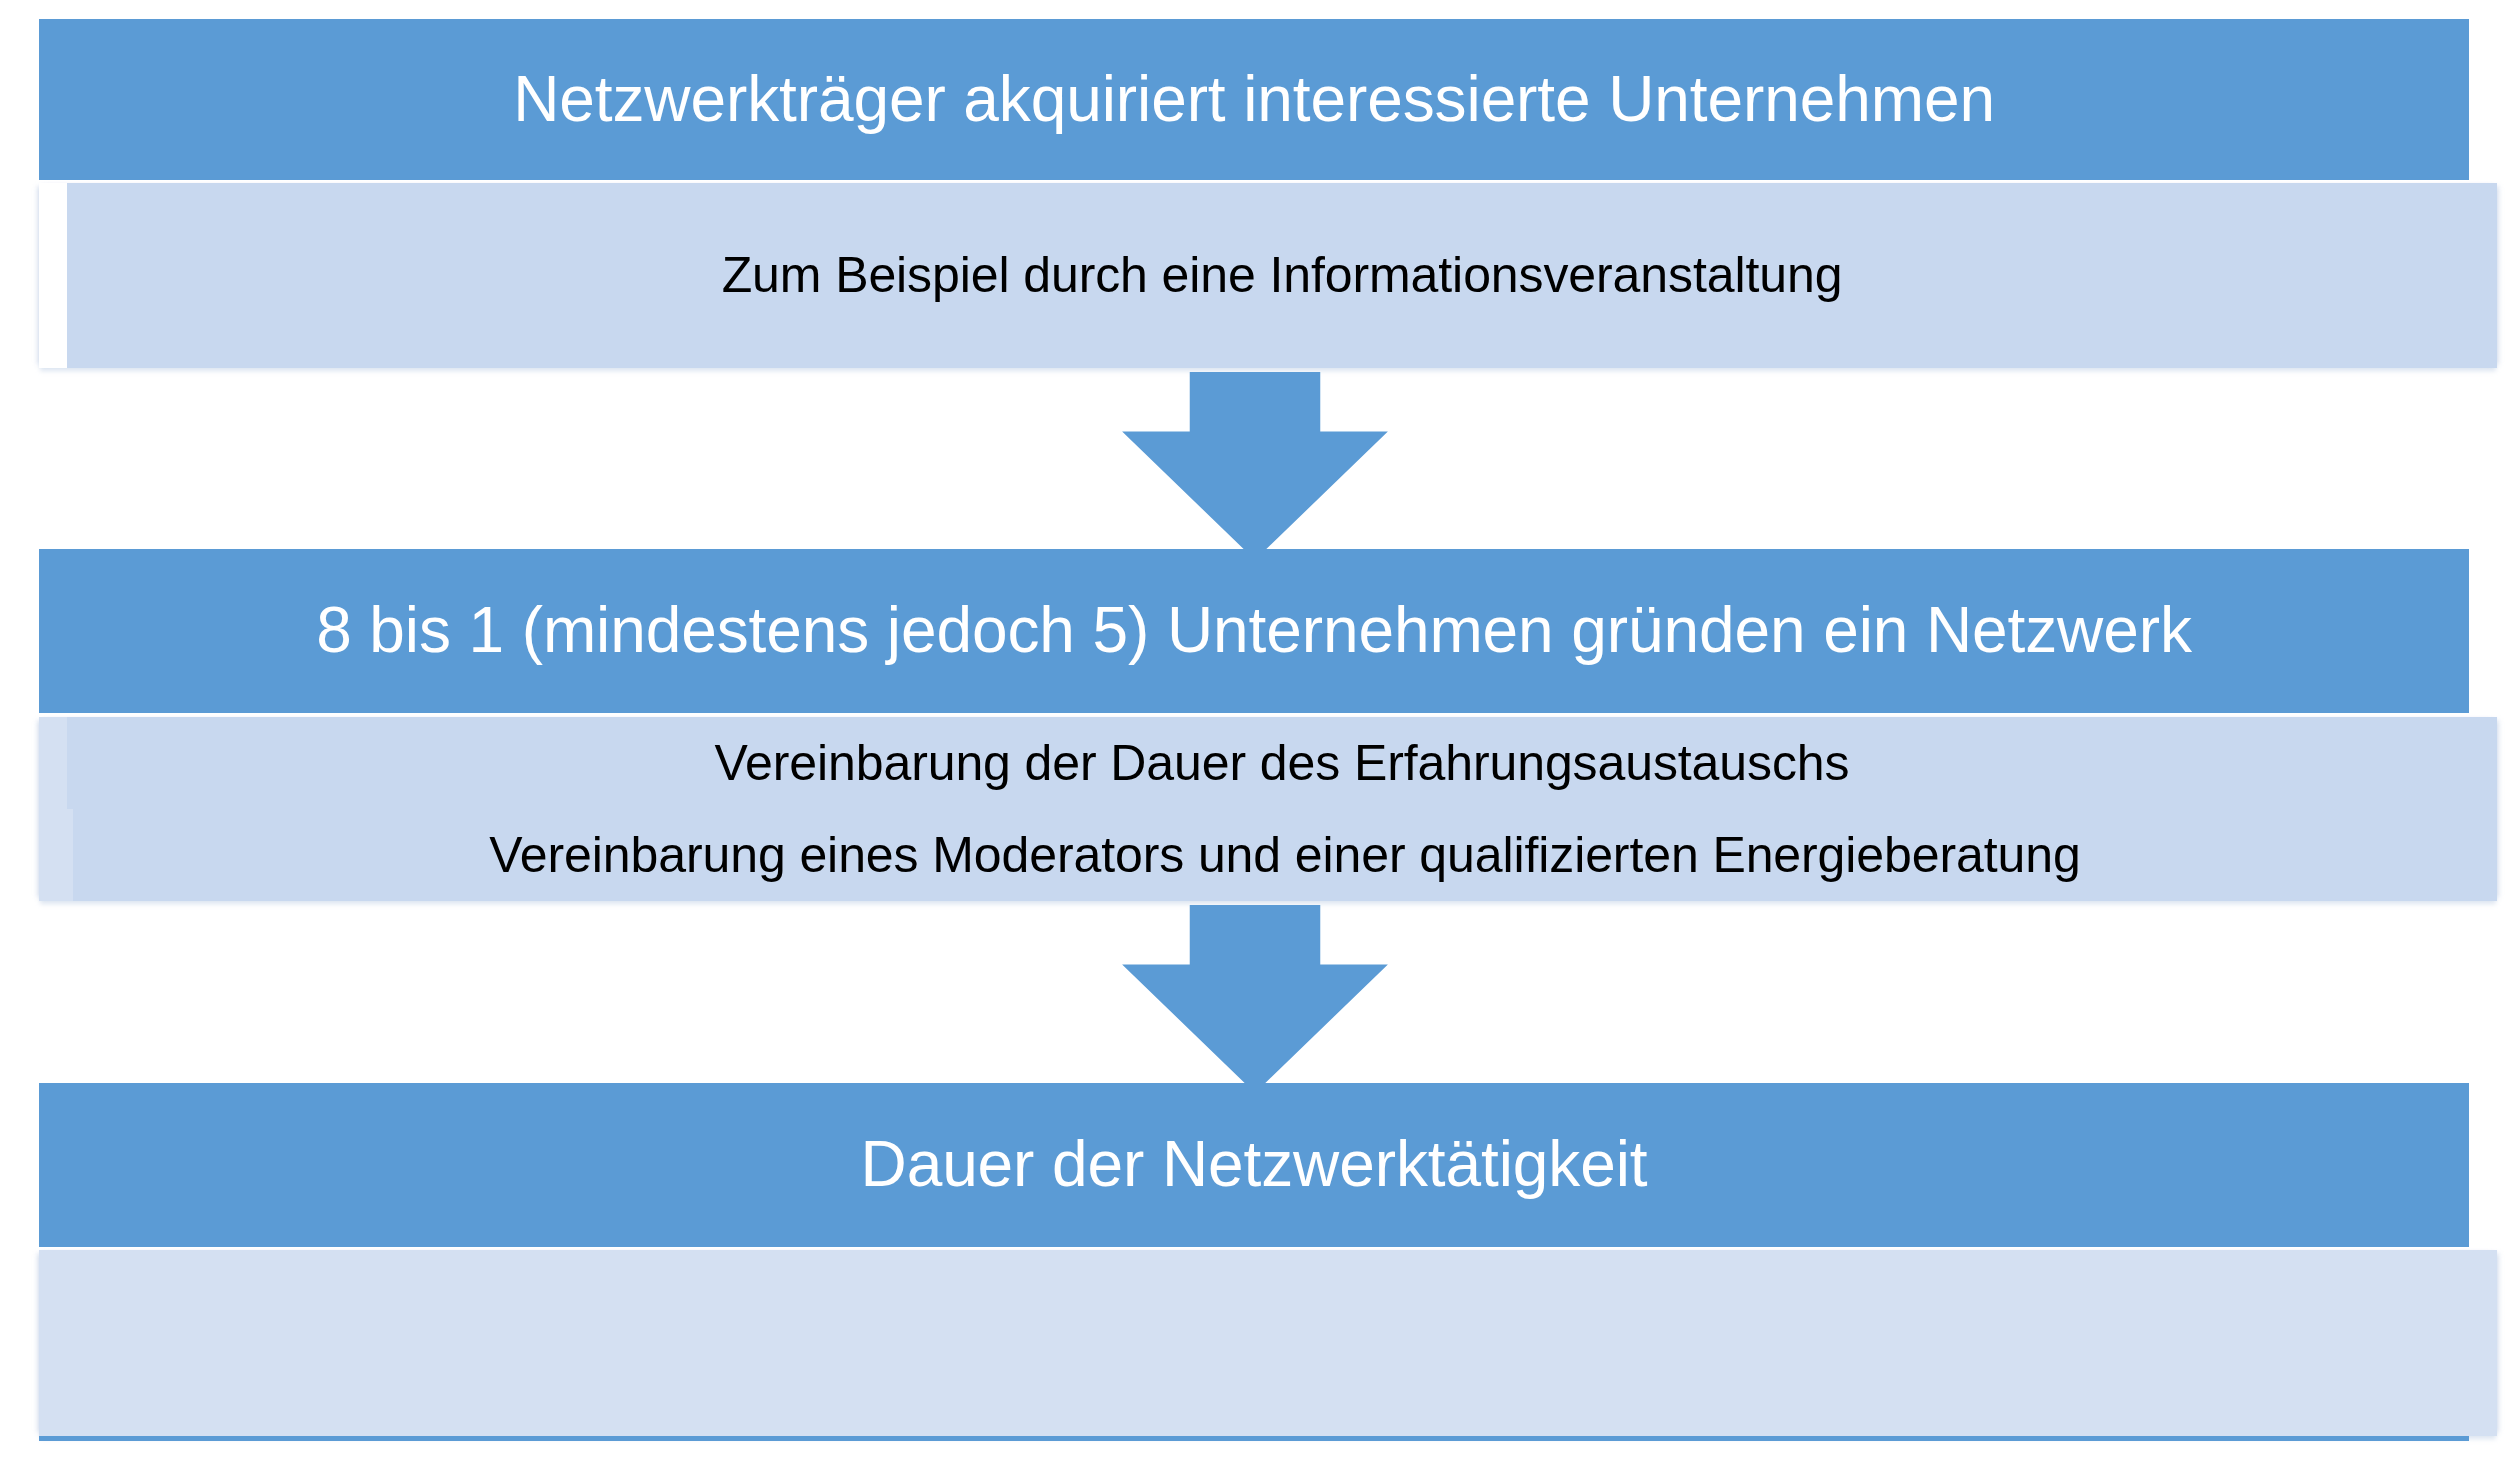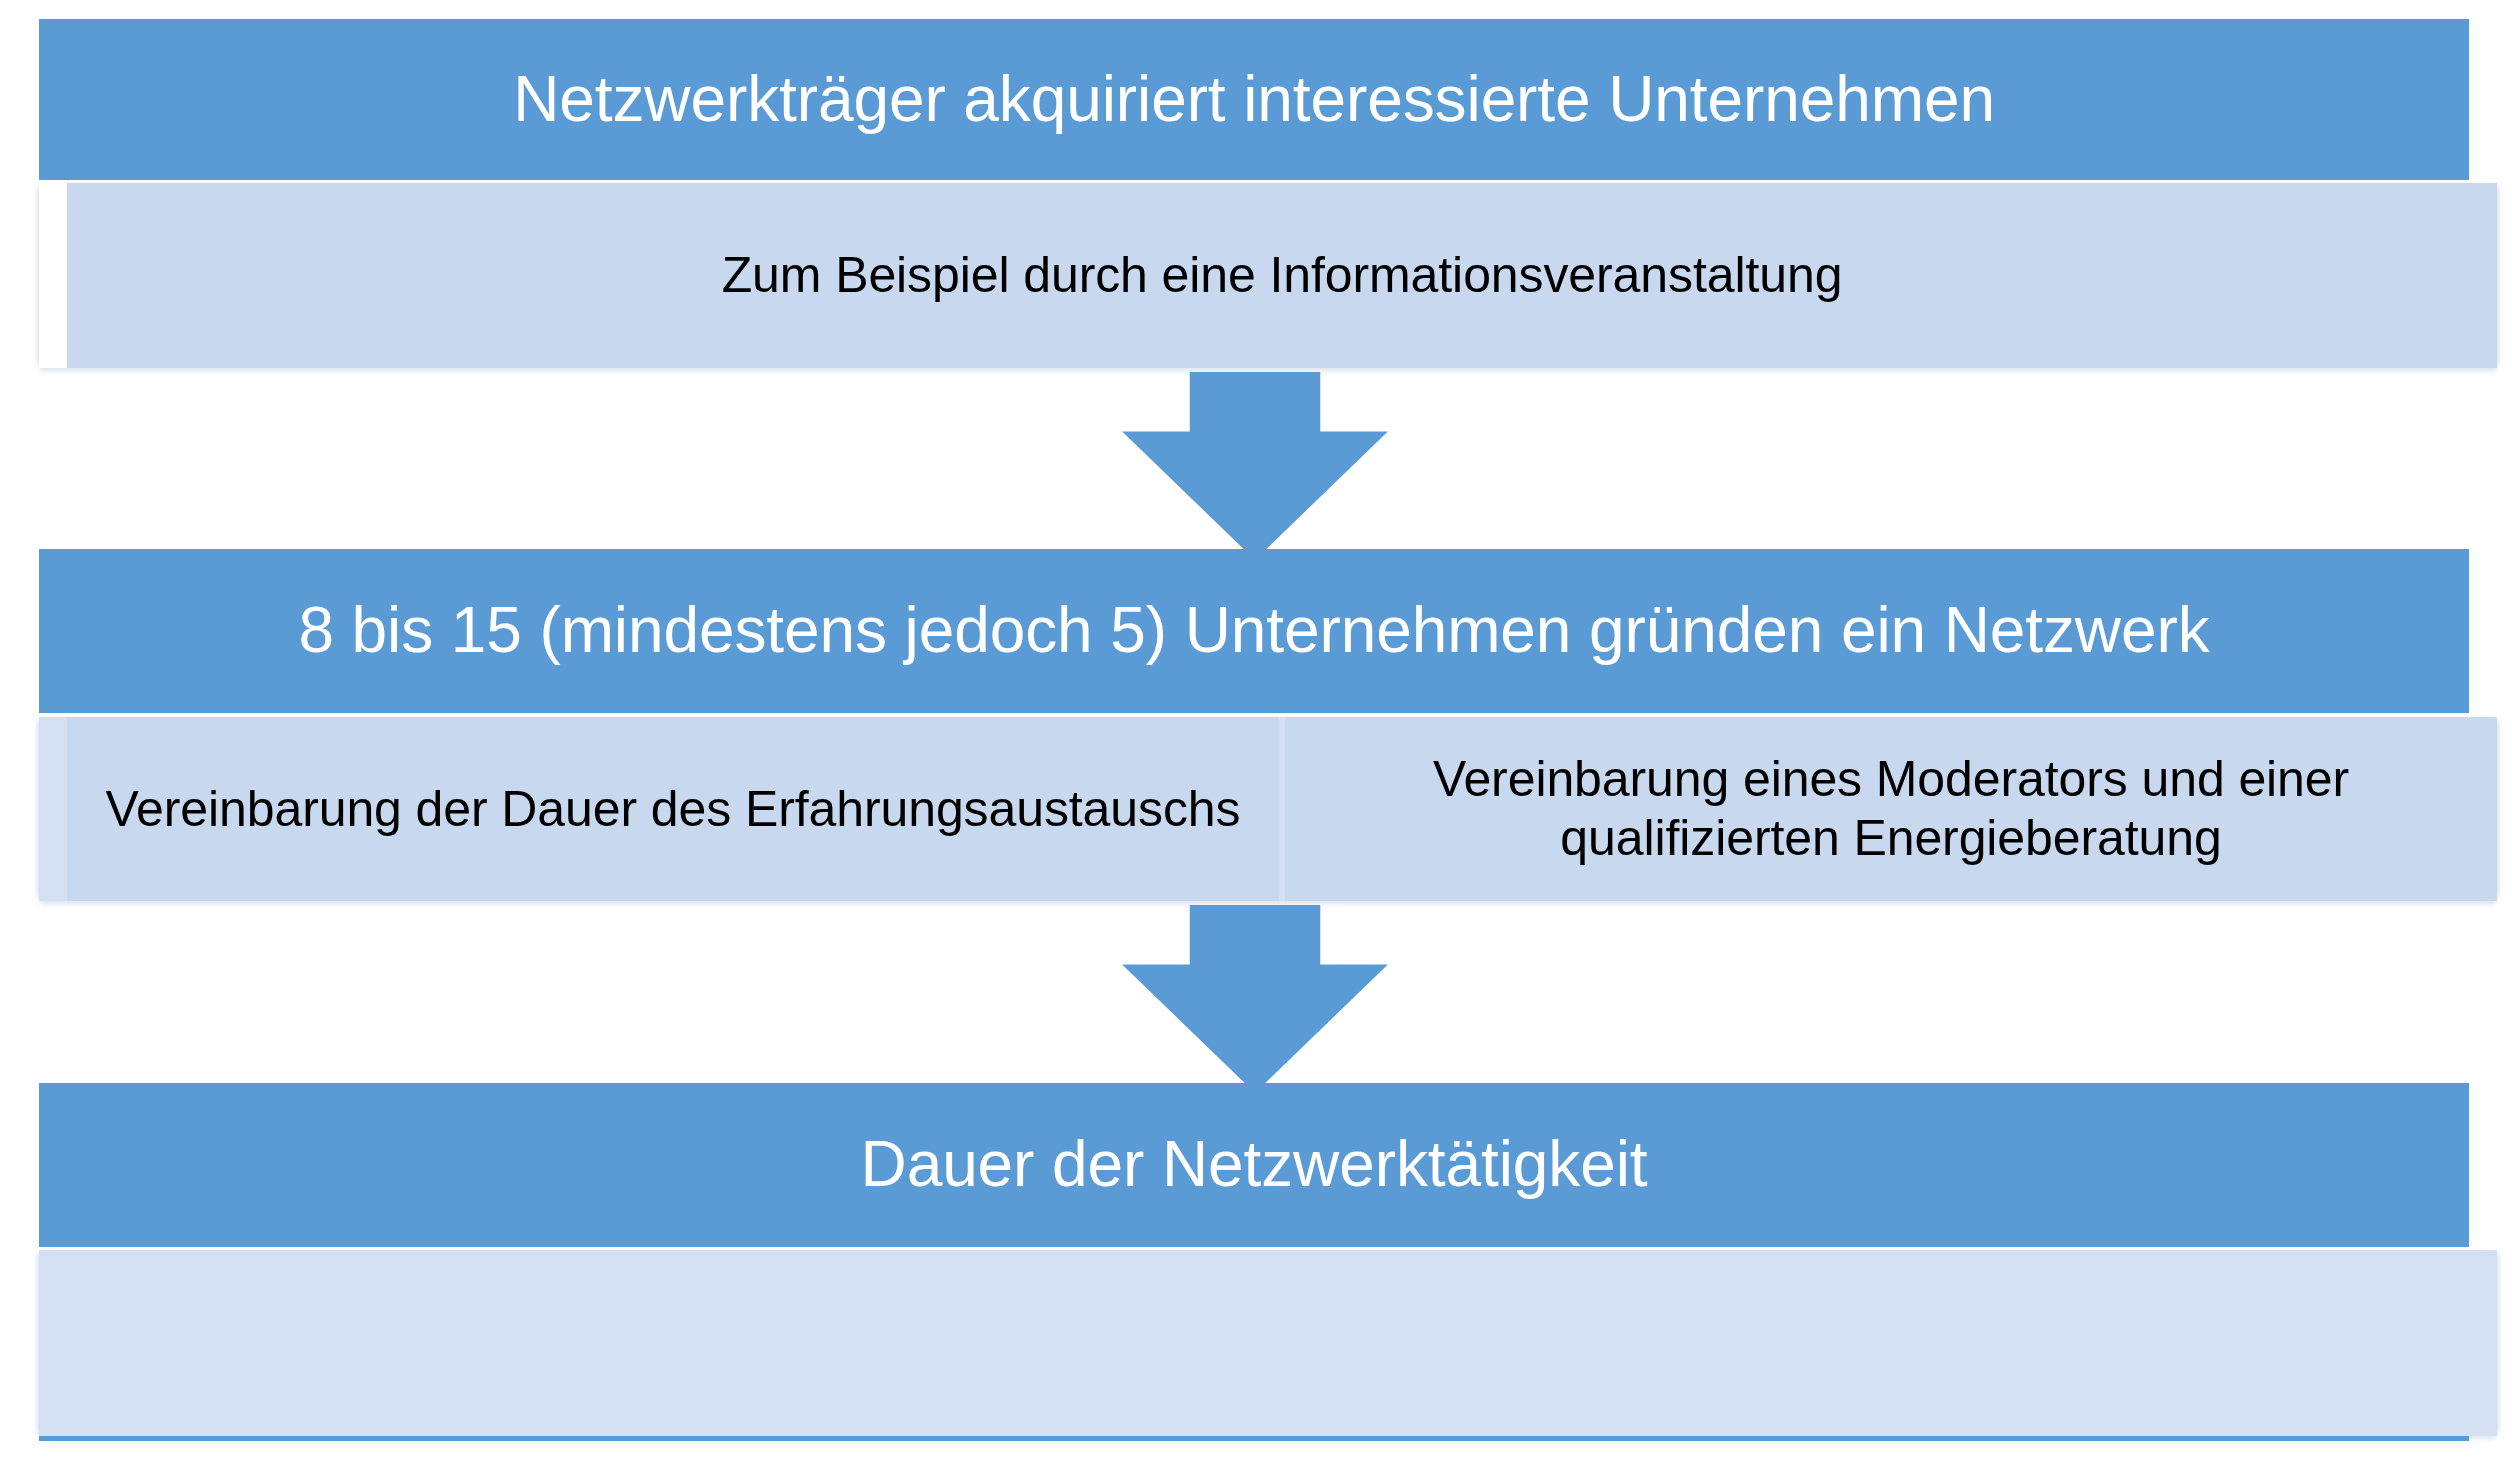--- a/index.html
+++ b/index.html
@@ -99,21 +99,21 @@
   #block1-hdr .hdr-text { font-size: 64px; }
   #block1-body { left: 39px;  top: 183px;  width: 2430px; height: 185px; }
   #block1-body .cell-text { font-size: 50px; }
 
   
   #arrow1 { left: 1122px; top: 372px; width: 266px; height: 188px; }
 
   
   #block2-hdr  { left: 39px;  top: 549px;  width: 2430px; height: 164px; }
   #block2-hdr .hdr-text { font-size: 64px; }
-  #block2-body { left: 39px;  top: 717px; width: 2430px; height: 184px; }
+  #block2-body { left: 39px;  top: 717px; width: 2430px; height: 184px; flex-direction: column; }
   #block2-body .cell-text { font-size: 50px; }
 
   
   #arrow2 { left: 1122px; top: 905px; width: 266px; height: 188px; }
 
   
   #block3-hdr  { left: 39px;  top: 1083px; width: 2430px; height: 164px; }
   #block3-hdr .hdr-text { font-size: 64px; }
   #block3-body { left: 39px;  top: 1250px; width: 2430px; height: 186px; }
   #block3-body .cell-text { font-size: 50px; }
@@ -135,21 +135,21 @@
     </div>
   </div>
 
   <div class="arrow" id="arrow1">
     <svg width="266" height="188" viewBox="0 0 393 278" aria-hidden="true">
       <polygon points="100,0 293,0 293,88 393,88 196.5,278 0,88 100,88" fill="#5b9bd5"></polygon>
     </svg>
   </div>
 
   <div class="hdr block" id="block2-hdr">
-    <div class="hdr-text">8 bis 15 (mindestens jedoch 5) Unternehmen gründen ein Netzwerk</div>
+    <div class="hdr-text">8 bis 1 (mindestens jedoch 5) Unternehmen gründen ein Netzwerk</div>
   </div>
 
   <div class="bodyrow block split" id="block2-body">
     <div class="cell">
       <div class="cell-text">Vereinbarung der Dauer des Erfahrungsaustauschs</div>
     </div>
     <div class="cell">
       <div class="cell-text">Vereinbarung eines Moderators und einer qualifizierten Energieberatung</div>
     </div>
   </div>

